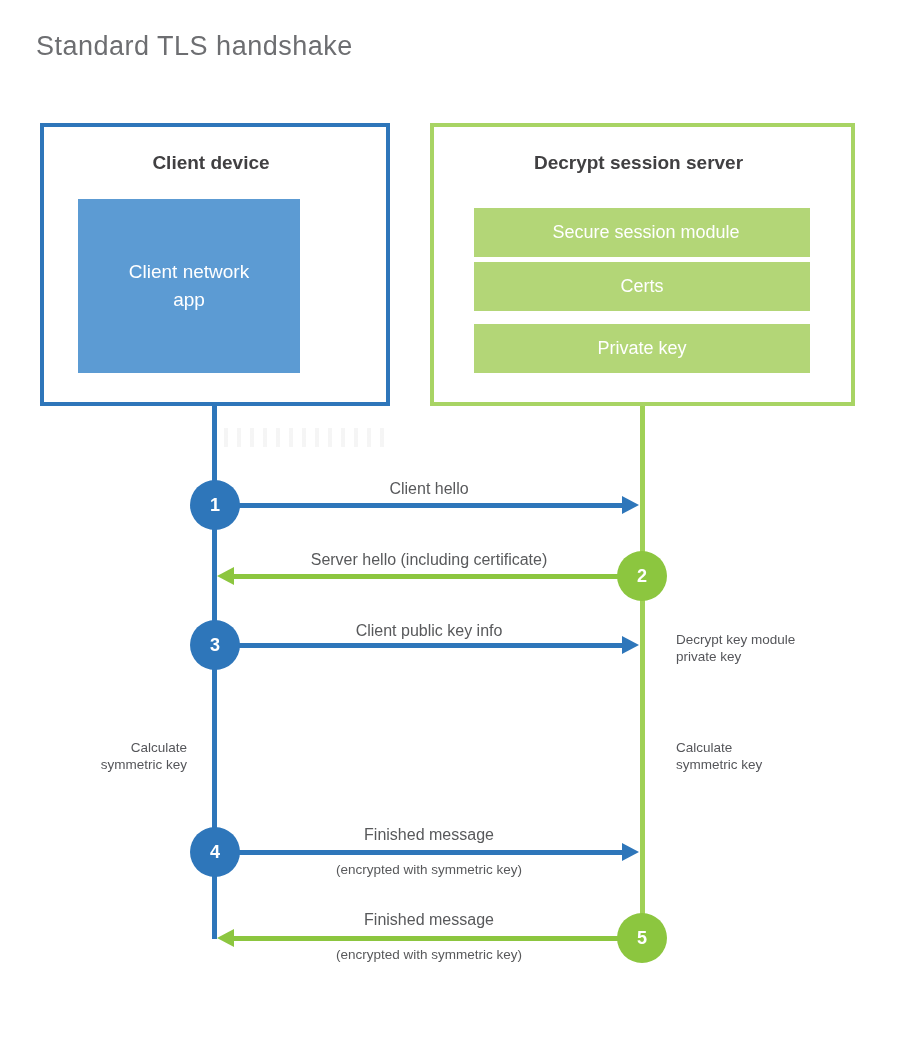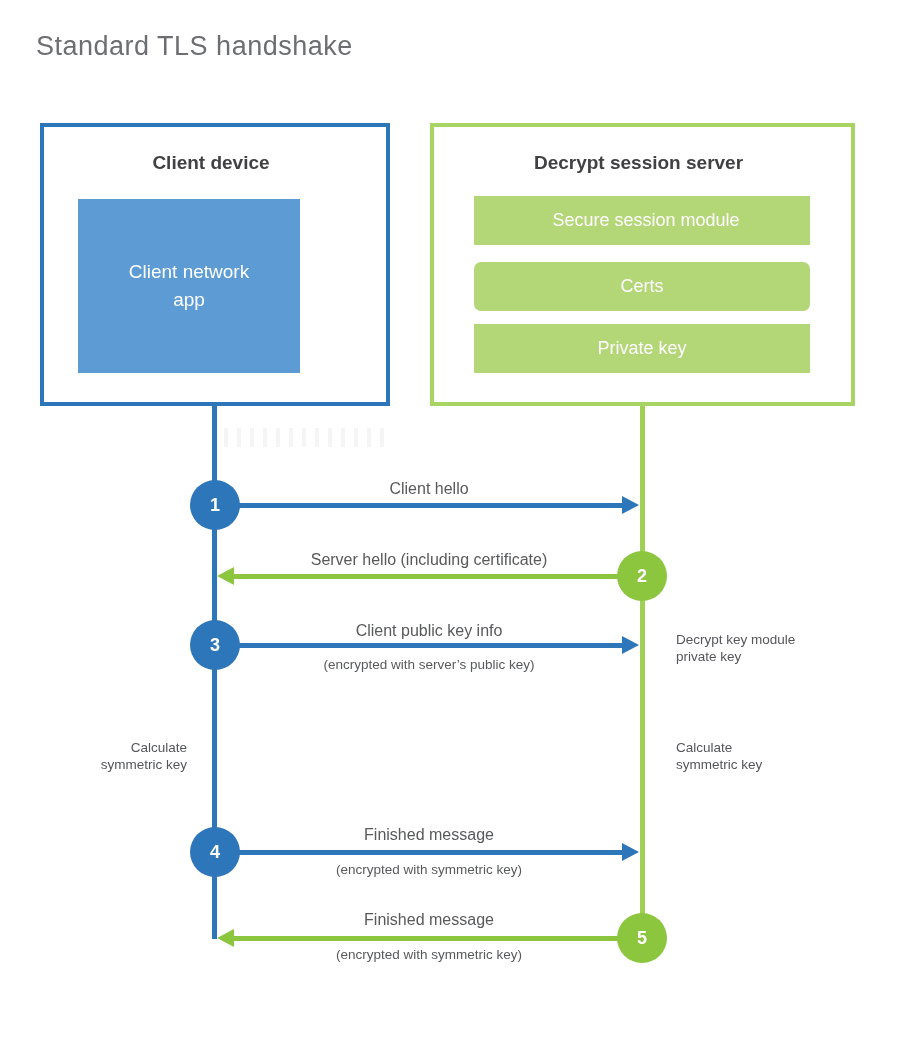--- a/index.html
+++ b/index.html
@@ -17,21 +17,21 @@
                font-size:19px; font-weight:700; color:#414042; }
 
   .client-app { position:absolute; left:34px; top:72px; width:222px; height:174px;
                 background:#5c9bd3; color:#ffffff; font-size:19px; line-height:28px;
                 display:flex; align-items:center; justify-content:center; text-align:center;
                 white-space:pre-line; }
 
   .server-bar { position:absolute; left:40px; width:336px; height:49px; background:#b3d677;
                 color:#ffffff; font-size:18px; display:flex; align-items:center;
                 justify-content:center; text-align:center; }
-  .bar-0 { top:69px;padding-left:8px; } .bar-1 { top:135px;border-radius:7px; } .bar-2 { top:197px; }
+  .bar-0 { top:81px;padding-left:8px; } .bar-1 { top:135px; } .bar-2 { top:197px; }
 
   
   .vline { position:absolute; width:5px; }
   .vline-blue  { left:212px; top:406px; height:533px; background:#2e76ba; }
   .vline-green { left:640px; top:406px; height:532px; background:#a0d156; }
 
   
   .ghost-dashes { position:absolute; left:224px; top:428px; width:168px; height:19px;
                   background:repeating-linear-gradient(90deg,#ededed 0 4px,transparent 4px 13px);
                   opacity:0.55; }
@@ -113,21 +113,20 @@
   <div class="hline hline-blue h1"></div>
   <div class="ahead ahead-right-blue a1"></div>
 
   <div class="circle circle-green c2">2</div>
   <div class="arrow-label l2">Server hello (including certificate)</div>
   <div class="hline hline-green h2"></div>
   <div class="ahead ahead-left-green a2"></div>
 
   <div class="circle circle-blue c3">3</div>
   <div class="arrow-label l3">Client public key info</div>
-  <div class="arrow-sub s3">(encrypted with server’s public key)</div>
   <div class="hline hline-blue h3"></div>
   <div class="ahead ahead-right-blue a3"></div>
 
   <div class="circle circle-blue c4">4</div>
   <div class="arrow-label l4">Finished message</div>
   <div class="arrow-sub s4">(encrypted with symmetric key)</div>
   <div class="hline hline-blue h4"></div>
   <div class="ahead ahead-right-blue a4"></div>
 
   <div class="circle circle-green c5">5</div>

